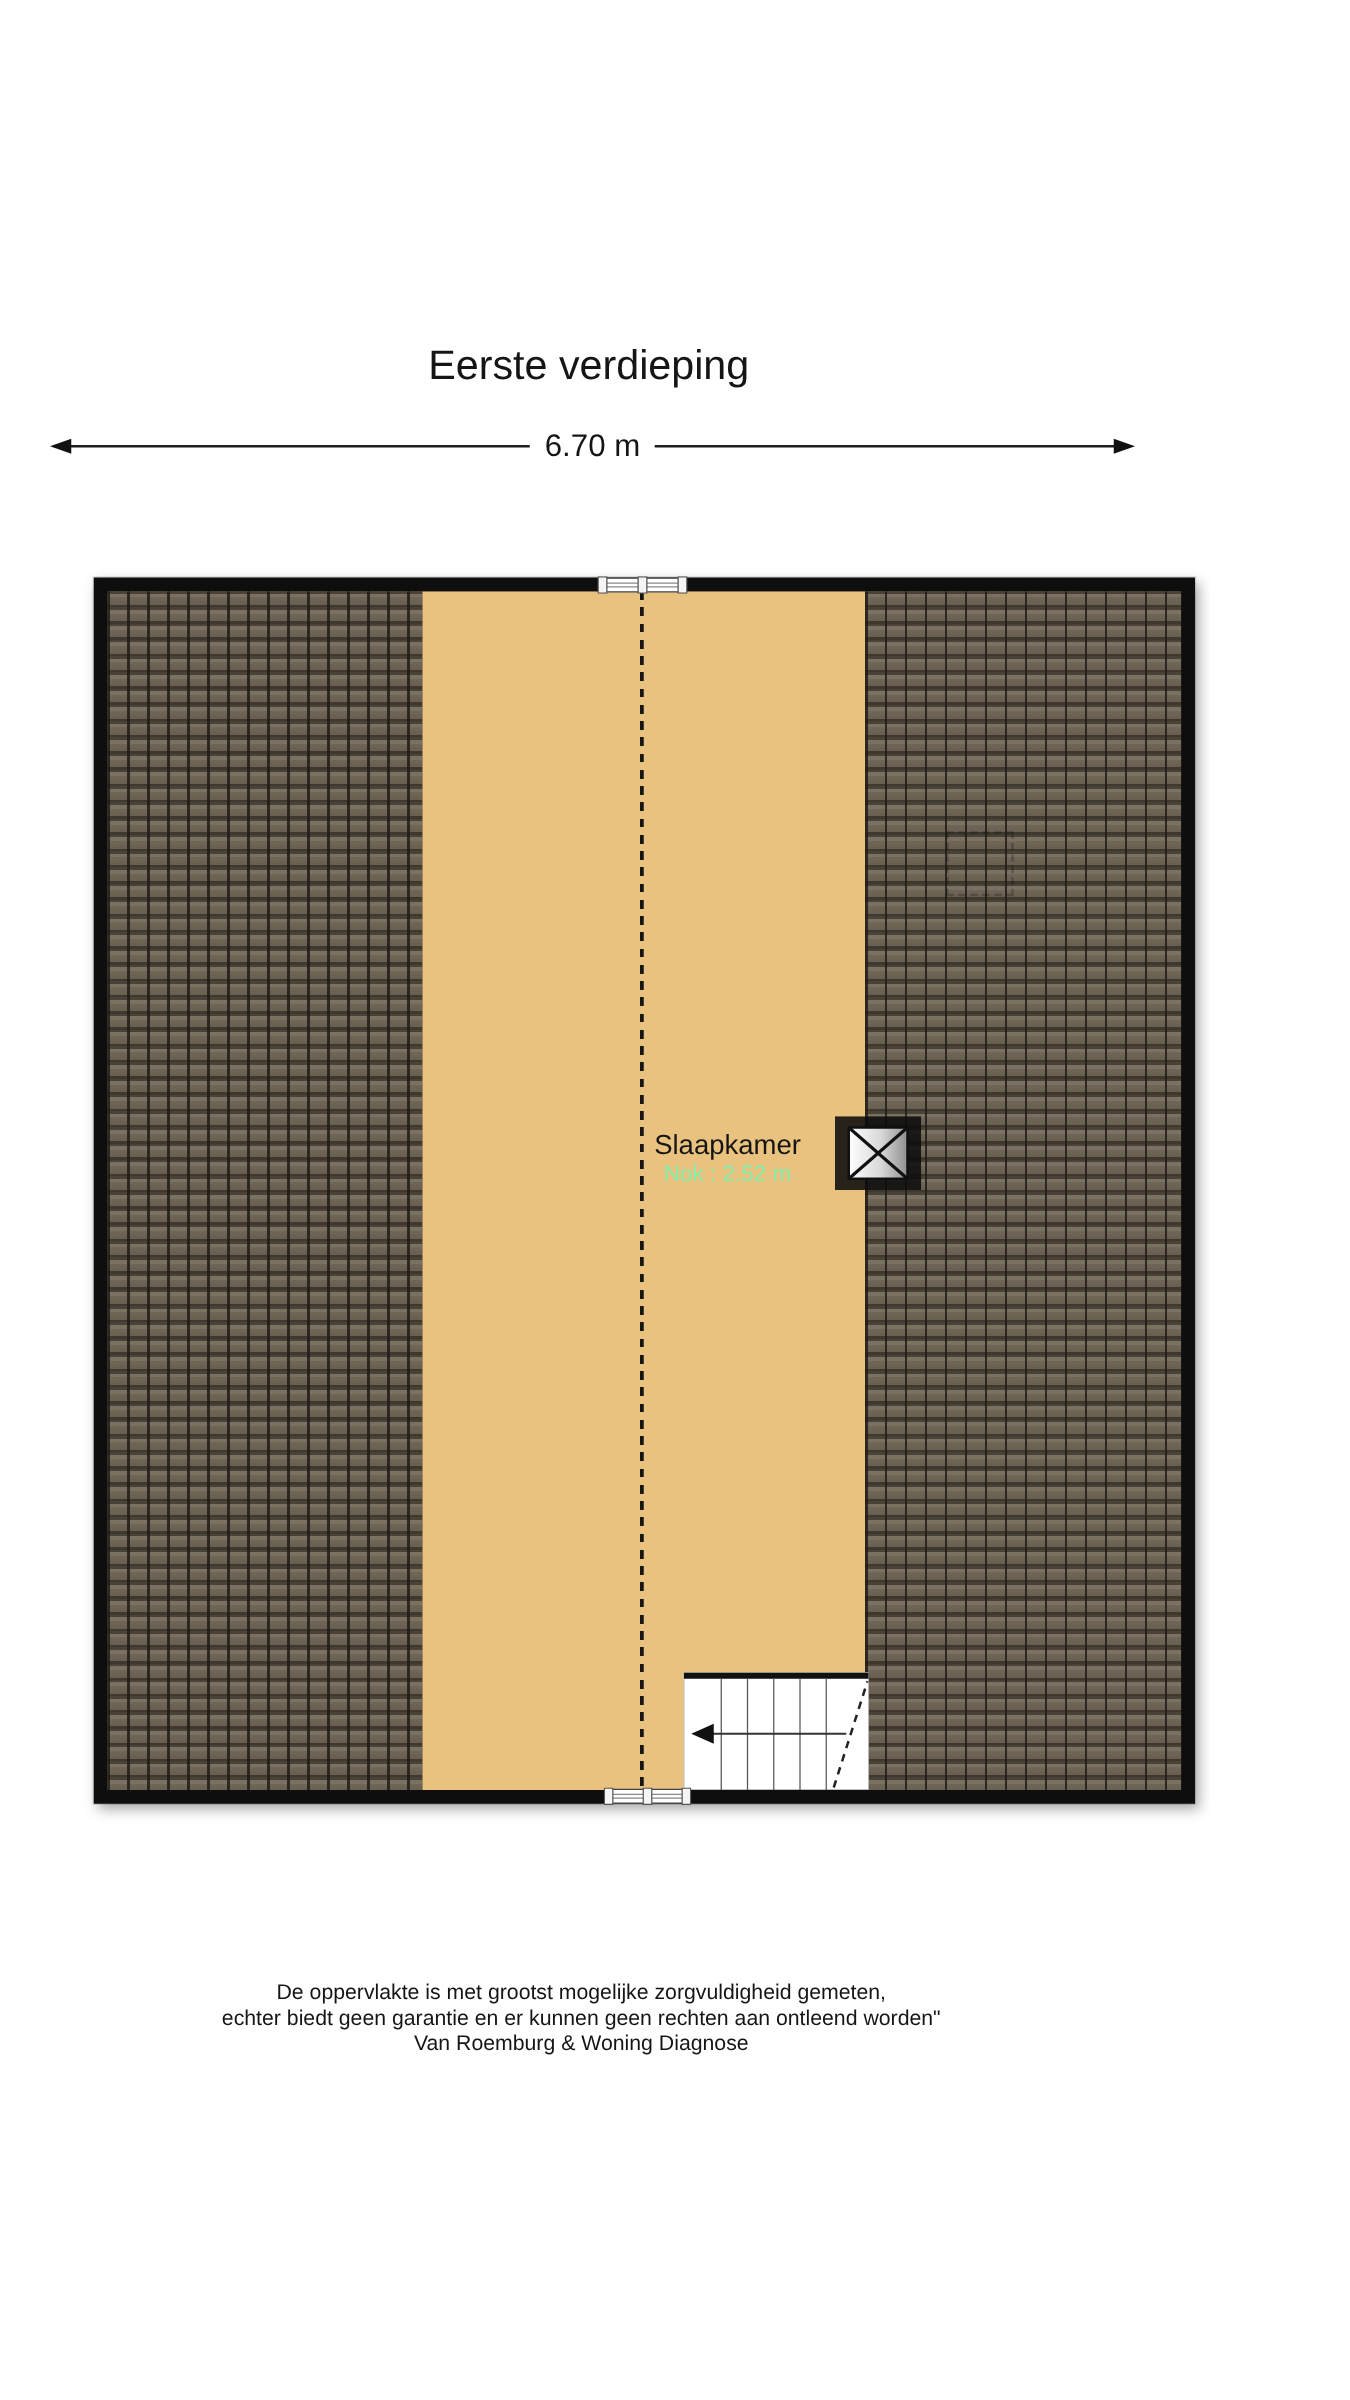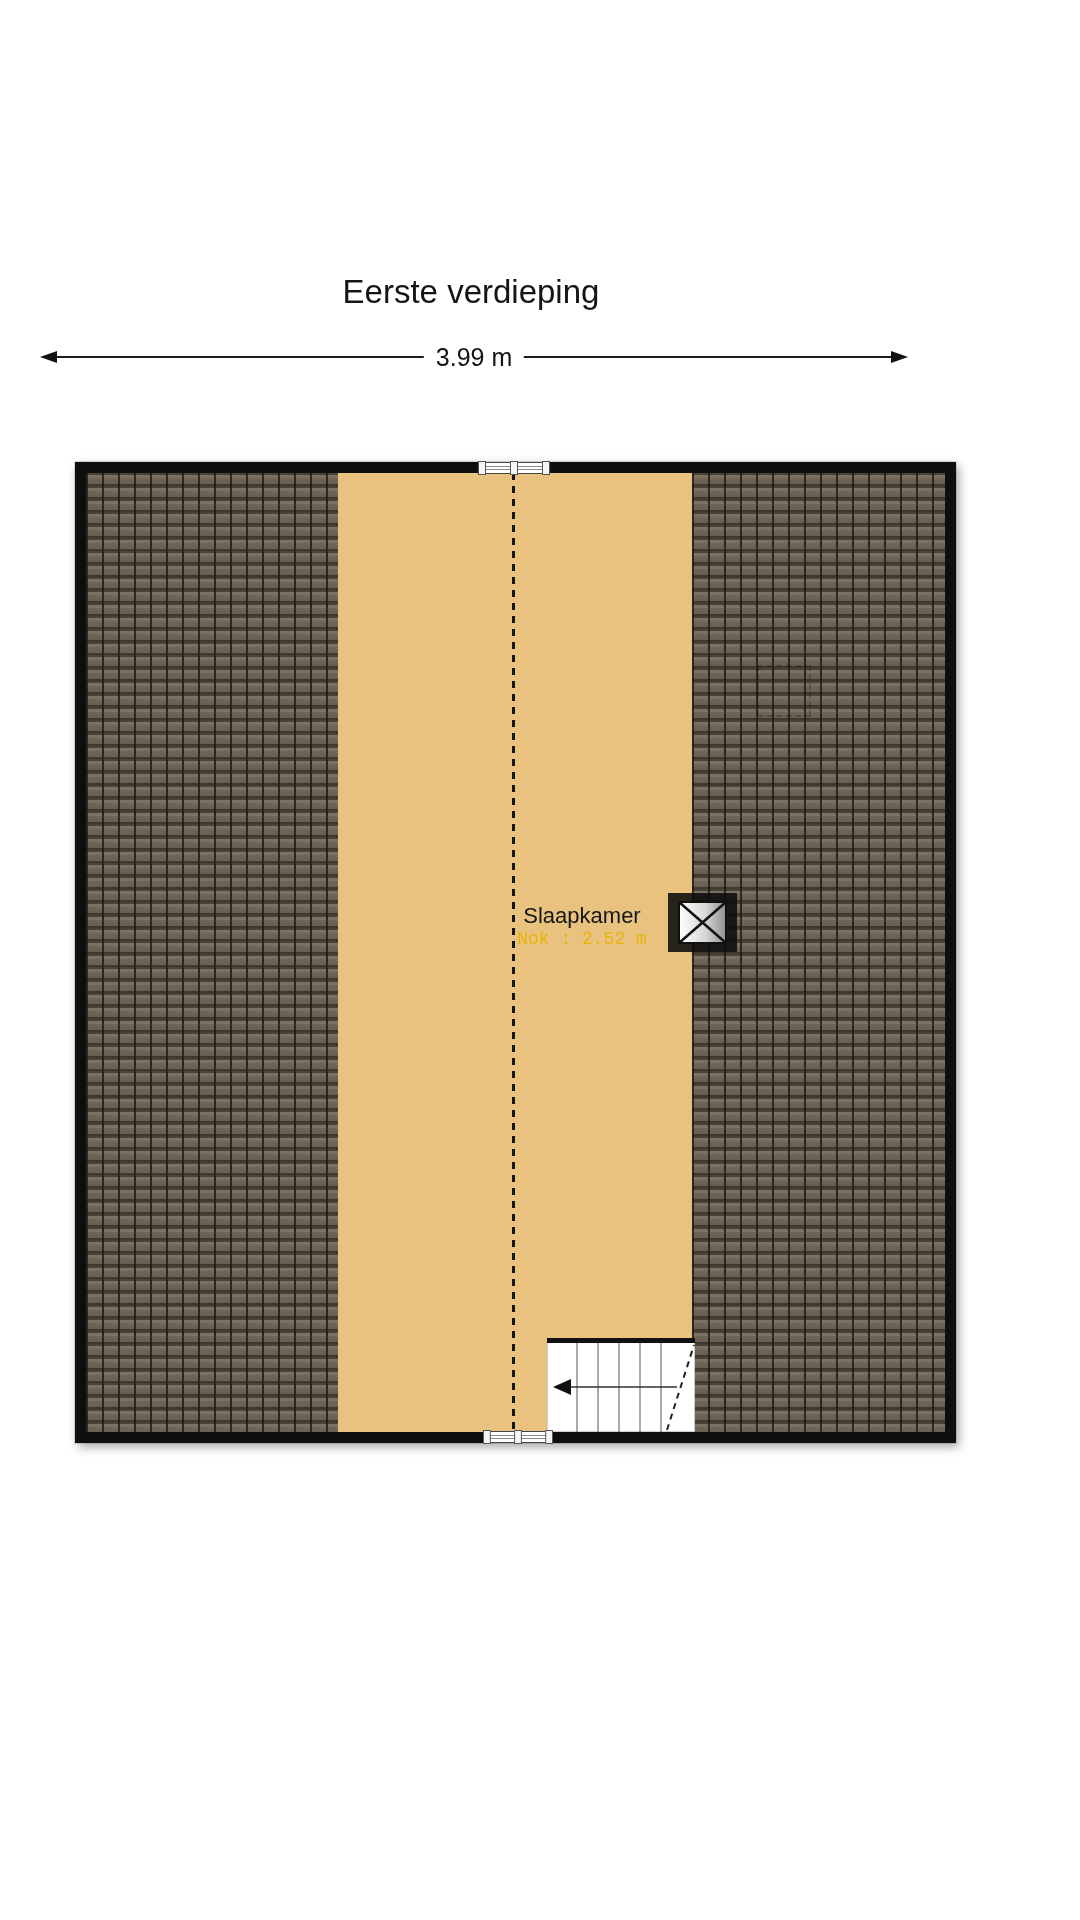--- a/index.html
+++ b/index.html
@@ -55,21 +55,21 @@
   .skylight-outline{
     position:absolute;left:671px;top:192px;width:50px;height:48px;
     border:2px dashed rgba(0,0,0,0.22);
   }
   .ridge-line{
     position:absolute;left:426px;top:0;width:3px;height:100%;
     background-image:repeating-linear-gradient(180deg,#151515 0px,#151515 7px,rgba(0,0,0,0) 7px,rgba(0,0,0,0) 13px);
   }
   .room-label{position:absolute;left:496px;top:430px;transform:translateX(-50%);text-align:center;}
   .room-name{font-size:22px;line-height:25px;color:#151515;white-space:nowrap;}
-  .room-ridge{font-size:18px;line-height:22px;color:#eab308;white-space:nowrap;font-family:Liberation Mono, monospace;}
+  .room-ridge{font-size:18px;line-height:22px;color:#86efac;white-space:nowrap;}
   .roof-window{position:absolute;left:582px;top:420px;width:69px;height:59px;}
   .stairs{position:absolute;left:461px;top:865px;width:148px;height:94px;background:#fff;}
   .window{position:absolute;}
   .window.top{left:403px;top:-1px;width:72px;height:14px;}
   .window.bottom{left:408px;top:968px;width:70px;height:14px;}
   
   .footer{
     position:absolute;left:465px;top:1584px;transform:translateX(-50%);
     text-align:center;font-size:17px;line-height:20.5px;white-space:nowrap;color:#151515;
   }
@@ -78,21 +78,21 @@
 <body>
 
 <div class="canvas">
 
   <div class="page-title">Eerste verdieping</div>
 
   <div class="hdim">
     <div class="dline"></div>
     <div class="arrow-left"></div>
     <div class="arrow-right"></div>
-    <div class="dim-label">3.99 m</div>
+    <div class="dim-label">6.70 m</div>
   </div>
 
   <div class="vdim">
     <div class="dline"></div>
     <div class="arrow-up"></div>
     <div class="arrow-down"></div>
     <div class="dim-label">9.39 m</div>
   </div>
 
   <div class="plan">
@@ -157,14 +157,19 @@
         <rect x="0.5" y="1.5" width="71" height="11" fill="#ffffff" stroke="#444" stroke-width="1"></rect>
         <line x1="1" y1="5.5" x2="71" y2="5.5" stroke="#888" stroke-width="1"></line>
         <line x1="1" y1="8.5" x2="71" y2="8.5" stroke="#888" stroke-width="1"></line>
         <rect x="0.5" y="0.5" width="7" height="13" fill="#f5f5f5" stroke="#555"></rect>
         <rect x="32.5" y="0.5" width="7" height="13" fill="#f5f5f5" stroke="#555"></rect>
         <rect x="64.5" y="0.5" width="7" height="13" fill="#f5f5f5" stroke="#555"></rect>
       </svg>
     </div>
   </div>
 
+  <div class="footer">
+    <div>De oppervlakte is met grootst mogelijke zorgvuldigheid gemeten,</div>
+    <div>echter biedt geen garantie en er kunnen geen rechten aan ontleend worden"</div>
+    <div>Van Roemburg &amp; Woning Diagnose</div>
+  </div>
 
 </div>
 
 </body></html>

